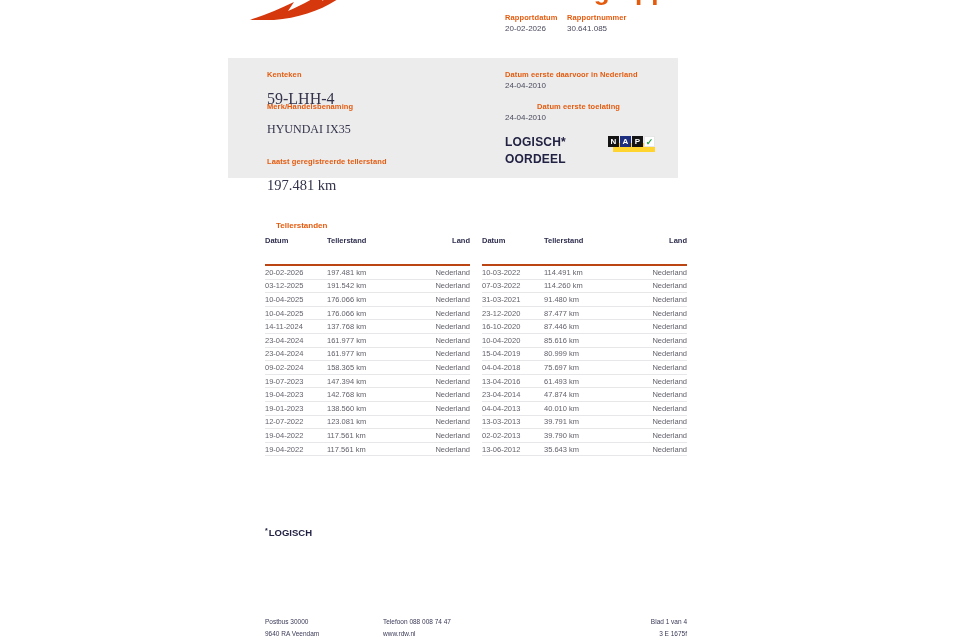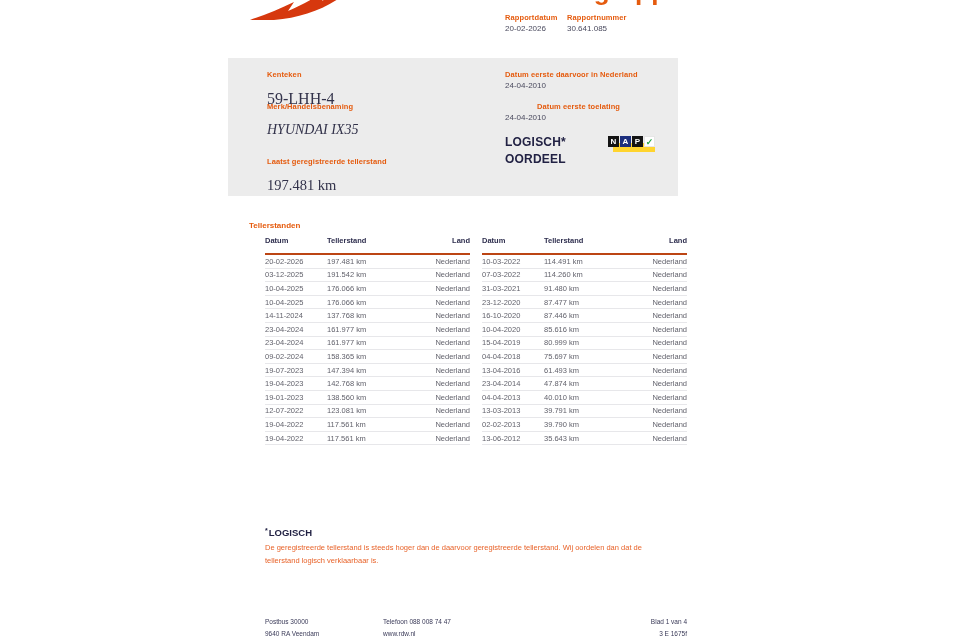--- a/index.html
+++ b/index.html
@@ -10,36 +10,36 @@
   
   .logo{position:absolute;left:250px;top:-13px;width:92px;height:34px;}
   .brand-clip{position:absolute;left:318px;top:-13px;font-size:13px;font-weight:bold;
               color:#20203c;letter-spacing:2px;}
   .title-clip{position:absolute;left:504px;top:-24px;font-size:26px;font-weight:bold;
               color:#e55b0e;letter-spacing:.3px;white-space:nowrap;}
   .lbl{font-size:7.5px;font-weight:bold;color:#e55b0e;letter-spacing:.1px;}
   .val-sm{font-size:8px;color:#4a4a5e;}
 
   
-  .panel{position:absolute;left:228px;top:58px;width:450px;height:138px;background:#ececec;}
+  .panel{position:absolute;left:228px;top:58px;width:450px;height:120px;background:#ececec;}
   .serif-lg{font-family:"Liberation Serif",serif;color:#32324a;margin-top:12px;}
   .oordeel{font-size:12px;font-weight:bold;color:#222244;line-height:16.5px;letter-spacing:.2px;}
 
   
   .nap{position:absolute;left:380px;top:78px;width:50px;height:18px;}
   .nap .bar{position:absolute;left:5px;top:7px;width:42px;height:9px;background:#ffd42e;}
   .nap .sq{position:absolute;top:0;width:11px;height:11px;color:#fff;font-size:8px;font-weight:bold;
            text-align:center;line-height:11px;}
   .nap .chk{position:absolute;top:0;width:11px;height:11px;background:#ffffff;color:#27a84a;
             font-size:9px;font-weight:bold;text-align:center;line-height:11px;border:1px solid #e6e6e6;box-sizing:border-box;}
 
   
-  .ts-title{position:absolute;left:249px;top:221px;font-size:8px;font-weight:bold;color:#e55b0e;text-align:right;}
+  .ts-title{position:absolute;left:276px;top:221px;font-size:8px;font-weight:bold;color:#e55b0e;text-align:right;}
   .ts-table{position:absolute;top:234px;width:205px;}
-  .ts-head{display:flex;height:11px;align-items:flex-end;padding-bottom:8px;
+  .ts-head{display:flex;height:11px;align-items:flex-end;padding-bottom:19px;
            border-bottom:2px solid #bc4514;font-size:7.5px;font-weight:bold;color:#2e2e4e;}
   .ts-row{display:flex;height:12.6px;align-items:center;border-bottom:1px solid #e7e7ea;
           font-size:7.5px;color:#62626c;}
   .c-datum{width:62px;}
   .c-tstand{width:85px;}
   .c-land{flex:1;text-align:right;}
 
   
   .fn-title{position:absolute;left:265px;top:527px;font-size:9.5px;font-weight:bold;color:#222244;}
   .fn-title .ast{font-size:7px;vertical-align:3px;margin-right:1px;}
@@ -64,21 +64,21 @@
 
   <div class="abs lbl" style="left:505px;top:13px;">Rapportdatum</div>
   <div class="abs val-sm" style="left:505px;top:24px;">20-02-2026</div>
   <div class="abs lbl" style="left:567px;top:13px;">Rapportnummer</div>
   <div class="abs val-sm" style="left:567px;top:24px;">30.641.085</div>
 
   <div class="panel">
     <div class="abs lbl" style="left:39px;top:12px;">Kenteken</div>
     <div class="abs serif-lg" style="left:39px;top:20px;font-size:16px;">59-LHH-4</div>
     <div class="abs lbl" style="left:39px;top:44px;">Merk/Handelsbenaming</div>
-    <div class="abs serif-lg" style="left:39px;top:52px;font-size:14px;font-style:italic;">HYUNDAI IX35</div>
+    <div class="abs serif-lg" style="left:39px;top:52px;font-size:12px;">HYUNDAI IX35</div>
     <div class="abs lbl" style="left:39px;top:99px;">Laatst geregistreerde tellerstand</div>
     <div class="abs serif-lg" style="left:39px;top:107px;font-size:14.5px;">197.481 km</div>
 
     <div class="abs lbl" style="left:277px;top:12px;">Datum eerste daarvoor in Nederland</div>
     <div class="abs val-sm" style="left:277px;top:23px;">24-04-2010</div>
     <div class="abs lbl" style="left:277px;top:44px;padding-left:32px;">Datum eerste toelating</div>
     <div class="abs val-sm" style="left:277px;top:55px;">24-04-2010</div>
 
     <div class="abs oordeel" style="left:277px;top:76px;">
       <div>LOGISCH*</div>
@@ -278,21 +278,20 @@
 
         <div class="ts-row">
           <div class="c-datum">13-06-2012</div>
           <div class="c-tstand">35.643 km</div>
           <div class="c-land">Nederland</div>
         </div>
       </div>
   </div>
 
   <div class="fn-title"><span class="ast">*</span><span>LOGISCH</span></div>
-  <div class="fn-text">De geregistreerde tellerstand is steeds hoger dan de daarvoor geregistreerde tellerstand. Wij oordelen dan dat de tellerstand logisch verklaarbaar is.</div>
 
   <div class="abs ft" style="left:265px;top:616px;">
     <div>Postbus 30000</div>
     <div>9640 RA Veendam</div>
   </div>
   <div class="abs ft" style="left:383px;top:616px;">
     <div>Telefoon 088 008 74 47</div>
     <div>www.rdw.nl</div>
   </div>
   <div class="abs ft ft-right" style="left:587px;top:616px;width:100px;">

